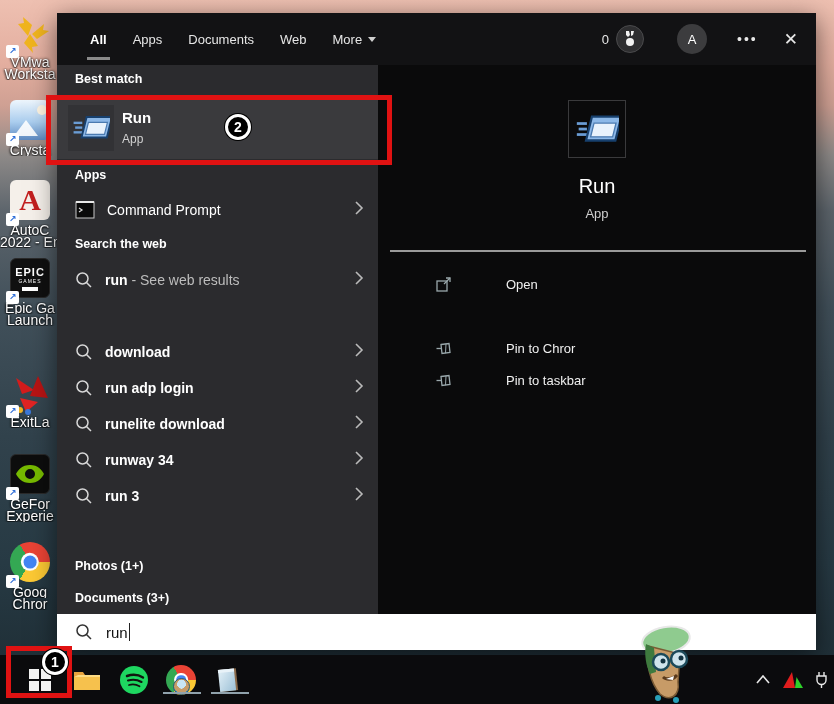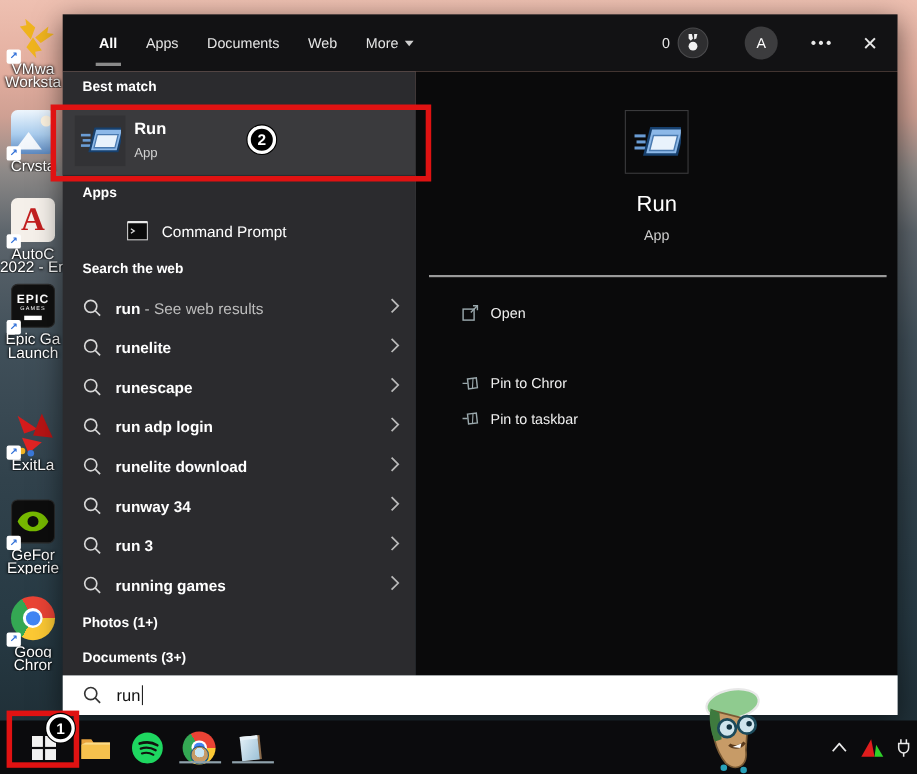--- a/index.html
+++ b/index.html
@@ -36,28 +36,28 @@
   .sec-header { position:absolute; left:18px; color:#fff; font-size:12.5px; font-weight:bold; }
   .lrow { position:absolute; left:0; width:321px; height:36px; display:flex; align-items:center; }
   .mag { width:18px; height:18px; margin-left:18px; flex:none; }
   .ltext { margin-left:12px; color:#fff; font-size:14px; font-weight:600; white-space:nowrap; }
   .lsuffix { color:#bdbdbd; font-size:14px; font-weight:400; white-space:pre; }
   .chev { margin-left:auto; margin-right:14px; flex:none; }
   #best-row { position:absolute; left:0; top:32px; width:321px; height:62px; background:#3a3a3d; }
   #best-icon-box { position:absolute; left:11px; top:8px; width:46px; height:46px; background:#323235; display:flex; align-items:center; justify-content:center; }
   #best-title { position:absolute; left:65px; top:12px; color:#fff; font-size:15px; font-weight:bold; }
   #best-sub { position:absolute; left:65px; top:35px; color:#d2d2d2; font-size:12px; }
-  #cmd-row { top:126px; height:38px;margin-left:40px; }
+  #cmd-row { top:126px; height:38px; }
   .cmd-icon { width:20px; height:20px; margin-left:18px; flex:none; }
   
   #prev-icon-box { position:absolute; left:190px; top:35px; width:58px; height:58px; border:1px solid #3a3a3c; display:flex; align-items:center; justify-content:center; }
   #prev-title { position:absolute; left:0; top:110px; width:438px; text-align:center; color:#fff; font-size:20px; }
   #prev-sub { position:absolute; left:0; top:141px; width:438px; text-align:center; color:#cfcfcf; font-size:13px; }
   #prev-divider { position:absolute; left:12px; top:185px; width:416px; height:2px; background:#9a9a9a; }
-  .action-row { position:absolute; left:0; width:438px; height:30px; display:flex; align-items:center; }
+  .action-row { position:absolute; left:16px; width:438px; height:30px; display:flex; align-items:center;gap:44px; }
   .action-ico { width:17px; height:17px; margin-left:42px; flex:none; }
   .action-label { margin-left:9px; color:#f0f0f0; font-size:13px; }
   
   #searchbar { position:absolute; left:0; top:601px; width:759px; height:36px; background:#ffffff; display:flex; align-items:center; }
   #searchbar .mag2 { width:18px; height:18px; margin-left:18px; }
   #search-value { margin-left:13px; color:#111; font-size:15px; }
   #caret-bar { display:inline-block; width:1px; height:18px; background:#222; margin-left:1px; vertical-align:middle; }
   
   #taskbar { position:absolute; left:0; top:655px; width:834px; height:49px; background:#0b0b0d; }
   .tb-item { position:absolute; top:0; width:44px; height:49px; display:flex; align-items:center; justify-content:center; }
@@ -247,36 +247,26 @@
           </span>
           <span class="ltext">run</span>
             <span class="lsuffix"> - See web results</span>
           <span class="chev">
             <svg width="9" height="14" viewBox="0 0 9 14">
                 <polyline points="1,1 7,7 1,13" fill="none" stroke="#bababa" stroke-width="1.6"></polyline>
               </svg>
           </span>
         </div>
 
-        <div class="lrow" style="top:233px">
-          <span class="mag"><svg width="18" height="18" viewBox="0 0 18 18">
-                <circle cx="7.5" cy="7.5" r="5.5" fill="none" stroke="#d8d8d8" stroke-width="1.5"></circle>
-                <line x1="11.5" y1="11.5" x2="16" y2="16" stroke="#d8d8d8" stroke-width="1.5"></line>
-              </svg></span>
-          <span class="ltext">runelite</span>
-          <span class="chev"><svg width="9" height="14" viewBox="0 0 9 14">
-                <polyline points="1,1 7,7 1,13" fill="none" stroke="#bababa" stroke-width="1.6"></polyline>
-              </svg></span>
-        </div>
         <div class="lrow" style="top:269px">
           <span class="mag"><svg width="18" height="18" viewBox="0 0 18 18">
                 <circle cx="7.5" cy="7.5" r="5.5" fill="none" stroke="#d8d8d8" stroke-width="1.5"></circle>
                 <line x1="11.5" y1="11.5" x2="16" y2="16" stroke="#d8d8d8" stroke-width="1.5"></line>
               </svg></span>
-          <span class="ltext">runescape</span>
+          <span class="ltext">download</span>
           <span class="chev"><svg width="9" height="14" viewBox="0 0 9 14">
                 <polyline points="1,1 7,7 1,13" fill="none" stroke="#bababa" stroke-width="1.6"></polyline>
               </svg></span>
         </div>
         <div class="lrow" style="top:305px">
           <span class="mag"><svg width="18" height="18" viewBox="0 0 18 18">
                 <circle cx="7.5" cy="7.5" r="5.5" fill="none" stroke="#d8d8d8" stroke-width="1.5"></circle>
                 <line x1="11.5" y1="11.5" x2="16" y2="16" stroke="#d8d8d8" stroke-width="1.5"></line>
               </svg></span>
           <span class="ltext">run adp login</span>
@@ -303,30 +293,20 @@
           <span class="chev"><svg width="9" height="14" viewBox="0 0 9 14">
                 <polyline points="1,1 7,7 1,13" fill="none" stroke="#bababa" stroke-width="1.6"></polyline>
               </svg></span>
         </div>
         <div class="lrow" style="top:413px">
           <span class="mag"><svg width="18" height="18" viewBox="0 0 18 18">
                 <circle cx="7.5" cy="7.5" r="5.5" fill="none" stroke="#d8d8d8" stroke-width="1.5"></circle>
                 <line x1="11.5" y1="11.5" x2="16" y2="16" stroke="#d8d8d8" stroke-width="1.5"></line>
               </svg></span>
           <span class="ltext">run 3</span>
-          <span class="chev"><svg width="9" height="14" viewBox="0 0 9 14">
-                <polyline points="1,1 7,7 1,13" fill="none" stroke="#bababa" stroke-width="1.6"></polyline>
-              </svg></span>
-        </div>
-        <div class="lrow" style="top:449px">
-          <span class="mag"><svg width="18" height="18" viewBox="0 0 18 18">
-                <circle cx="7.5" cy="7.5" r="5.5" fill="none" stroke="#d8d8d8" stroke-width="1.5"></circle>
-                <line x1="11.5" y1="11.5" x2="16" y2="16" stroke="#d8d8d8" stroke-width="1.5"></line>
-              </svg></span>
-          <span class="ltext">running games</span>
           <span class="chev"><svg width="9" height="14" viewBox="0 0 9 14">
                 <polyline points="1,1 7,7 1,13" fill="none" stroke="#bababa" stroke-width="1.6"></polyline>
               </svg></span>
         </div>
 
         <div class="sec-header" style="top:494px">Photos (1+)</div>
         <div class="sec-header" style="top:526px">Documents (3+)</div>
       </div>
 
       <div id="right-panel">

